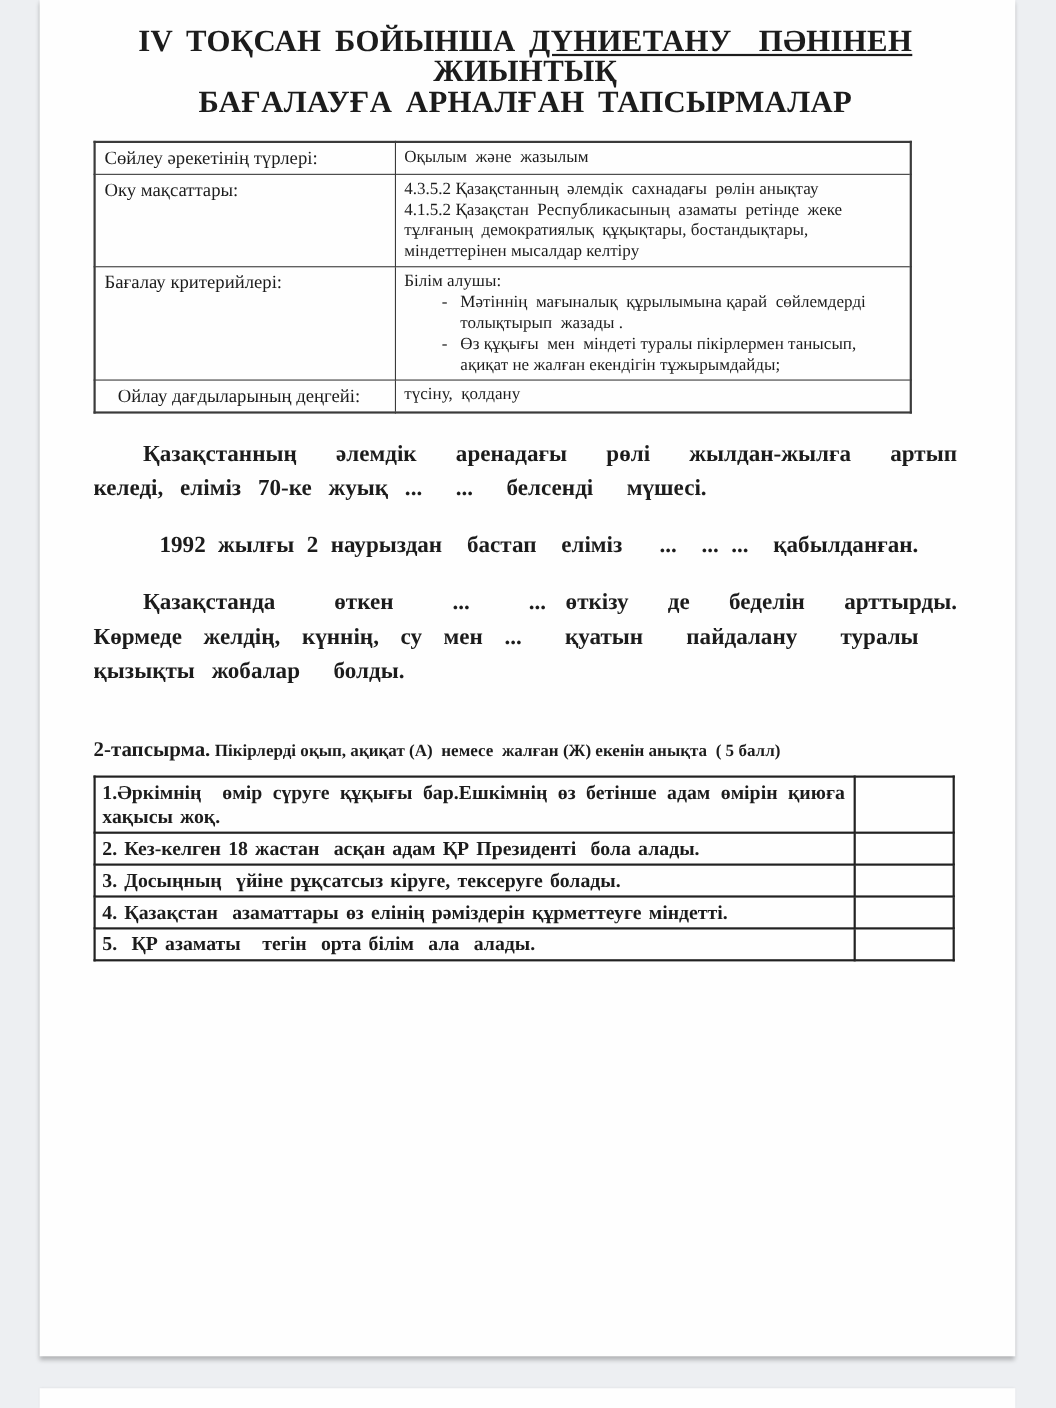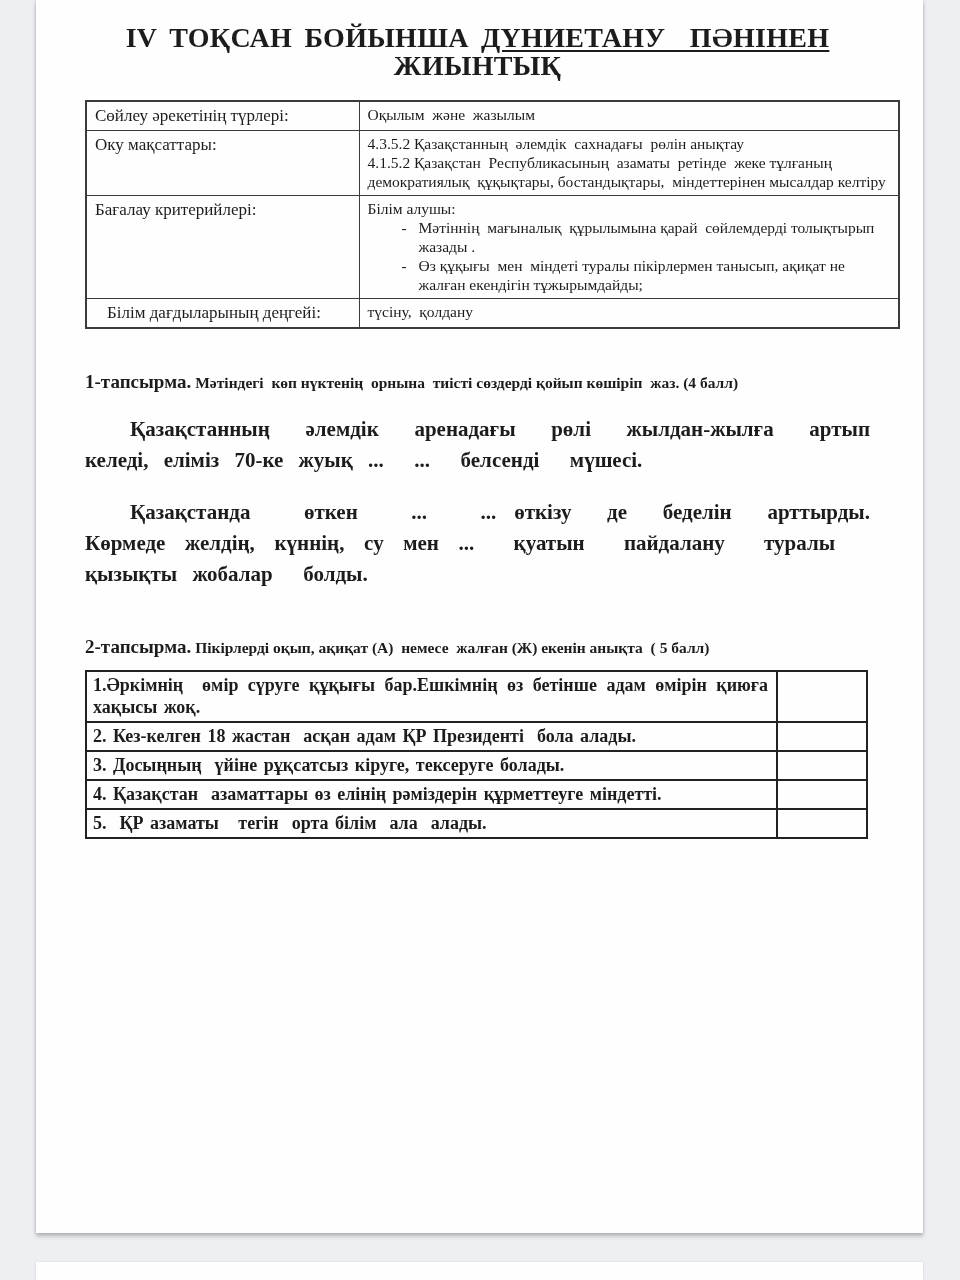--- a/index.html
+++ b/index.html
@@ -20,21 +20,21 @@
     background: #fefefe; box-shadow: -1px 0 2px rgba(0,0,0,.06), 1px 0 2px rgba(0,0,0,.06);
   }
   .content { padding: 24px 53px 0 49px; }
 
   
   .title { text-align: center; font-weight: bold; font-size: 28px; line-height: 28px; word-spacing: 5px; letter-spacing: .3px; }
   .title .u { text-decoration: underline; text-decoration-thickness: 2px; text-underline-offset: 3px; }
   .subtitle { text-align: center; font-weight: bold; font-size: 18px; line-height: 24px; margin-top: 14px; }
 
   
-  table.info { border-collapse: collapse; width: 815px; margin-top: 20px; border: 2px solid #3b3b3b; }
+  table.info { border-collapse: collapse; width: 744px; margin-top: 20px; border: 2px solid #3b3b3b; }
   table.info td { border: 1px solid #3b3b3b; vertical-align: top; padding: 3px 8px 4px 8px; }
   table.info td.lbl { width: 273px; font-size: 17px; line-height: 21px; }
   table.info td.val { font-size: 15.5px; line-height: 19px; }
   td.lbl.indent { padding-left: 20px; }
   .obj-line { margin: 0; font-family: Liberation Serif, serif; }
   .bullet { display: flex; }
   .bullet .dash { width: 24px; padding-left: 34px; flex: none; }
   .bullet .btxt { flex: 1; padding-right: 2px; margin-left: 17px; }
 
   
@@ -62,20 +62,21 @@
 </style>
 </head>
 <body>
 
 <div class="screen">
   <div class="page-main">
     <div class="content">
 
       <div class="title">
         <span><span>IV ТОҚСАН БОЙЫНША </span><span class="u">ДҮНИЕТАНУ &nbsp;ПӘНІНЕН</span><span> ЖИЫНТЫҚ</span></span><br>
+        <span>БАҒАЛАУҒА АРНАЛҒАН ТАПСЫРМАЛАР</span>
       </div>
 
       <table class="info">
         <tbody>
             <tr>
           <td class="lbl">Сөйлеу әрекетінің түрлері:</td>
           <td class="val">Оқылым&nbsp; және &nbsp;жазылым</td>
         </tr>
         <tr>
           <td class="lbl">Оку мақсаттары:</td>
@@ -92,32 +93,29 @@
               <span class="dash">-</span>
               <span class="btxt">Мәтіннің&nbsp; мағыналық&nbsp; құрылымына қарай&nbsp; сөйлемдерді толықтырып&nbsp; жазады&nbsp;.</span>
             </div>
             <div class="bullet">
               <span class="dash">-</span>
               <span class="btxt">Өз құқығы&nbsp; мен&nbsp; міндеті туралы пікірлермен танысып, ақиқат не жалған екендігін тұжырымдайды;</span>
             </div>
           </td>
         </tr>
         <tr>
-          <td class="lbl indent">Білім дағдыларының деңгейі:</td>
+          <td class="lbl indent">Ойлау дағдыларының деңгейі:</td>
           <td class="val">түсіну,&nbsp; қолдану</td>
         </tr>
       </tbody>
         </table>
 
-      <div class="task-head">
-        <span class="num">1-тапсырма.</span>
-        <span class="instr">Мәтіндегі&nbsp; көп нүктенің&nbsp; орнына&nbsp; тиісті сөздерді қойып көшіріп &nbsp;жаз. (4 балл)</span>
-      </div>
 
       <p class="body-para">Қазақстанның&nbsp; әлемдік&nbsp; аренадағы&nbsp; рөлі&nbsp; жылдан-жылға&nbsp; артып келеді, еліміз 70-ке жуық ... &nbsp;...&nbsp; белсенді&nbsp; мүшесі.</p>
+      <p class="body-para single">1992 жылғы 2 наурыздан&nbsp; бастап&nbsp; еліміз&nbsp; &nbsp;...&nbsp; ... ...&nbsp; қабылданған.</p>
       <p class="body-para">Қазақстанда&nbsp; &nbsp;өткен&nbsp; &nbsp;...&nbsp; &nbsp;... өткізу&nbsp; де&nbsp; беделін&nbsp; арттырды. Көрмеде желдің, күннің, су мен ...&nbsp; қуатын&nbsp; пайдалану&nbsp; туралы &nbsp; қызықты жобалар&nbsp; болды.</p>
 
       <div class="task-head second">
         <span class="num">2-тапсырма.</span>
         <span class="instr">Пікірлерді оқып, ақиқат (А)&nbsp; немесе&nbsp; жалған (Ж) екенін анықта&nbsp; ( 5 балл)</span>
       </div>
 
       <table class="statements">
         <tbody>
             <tr>

